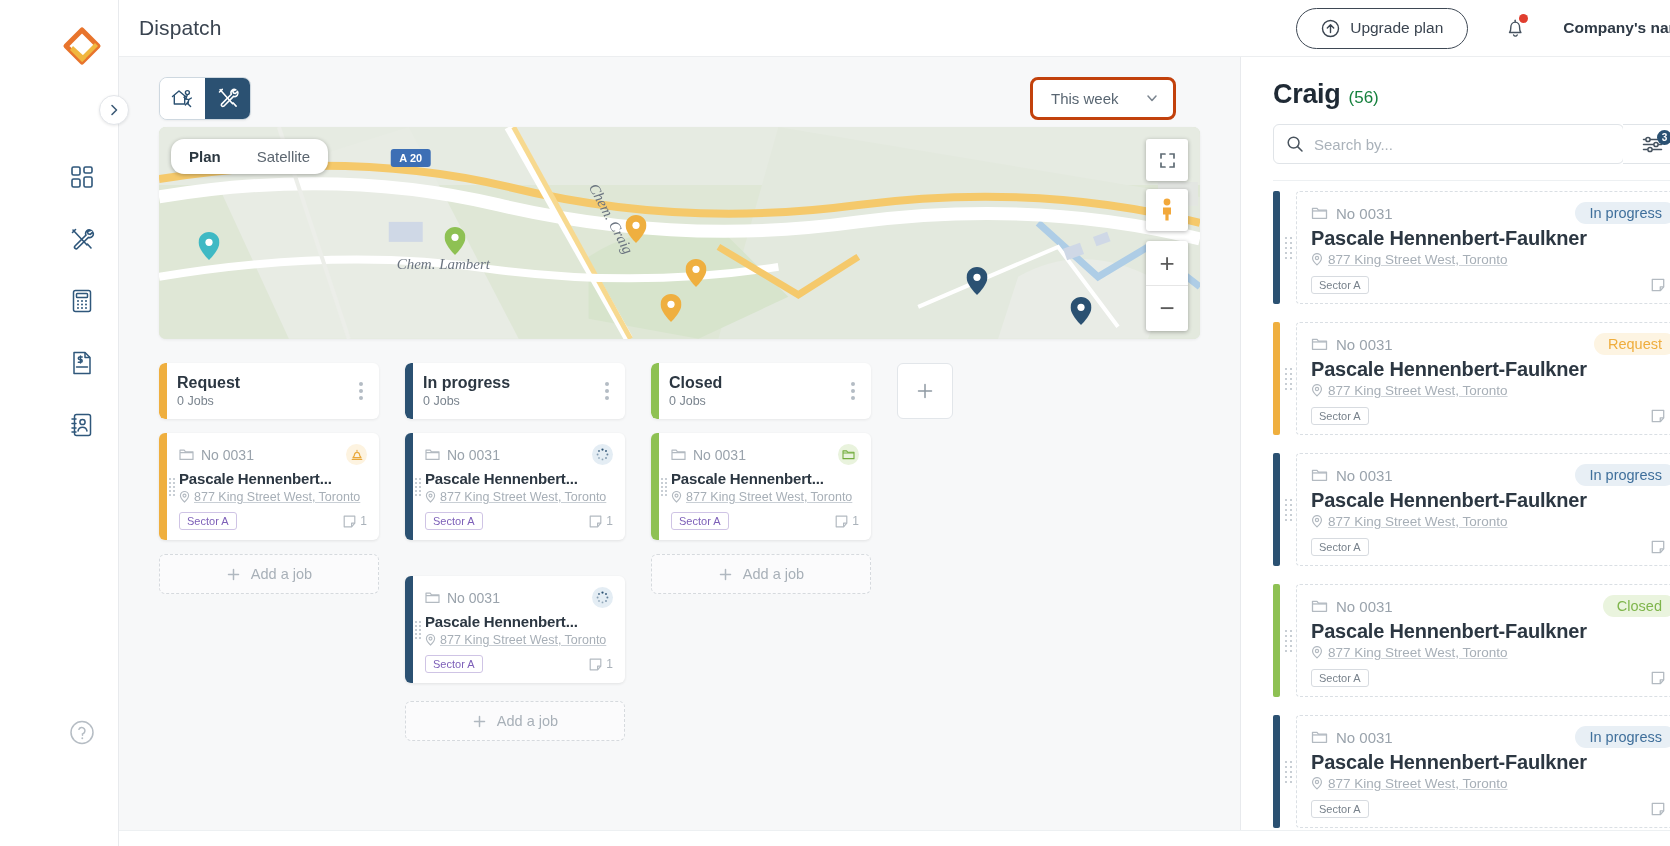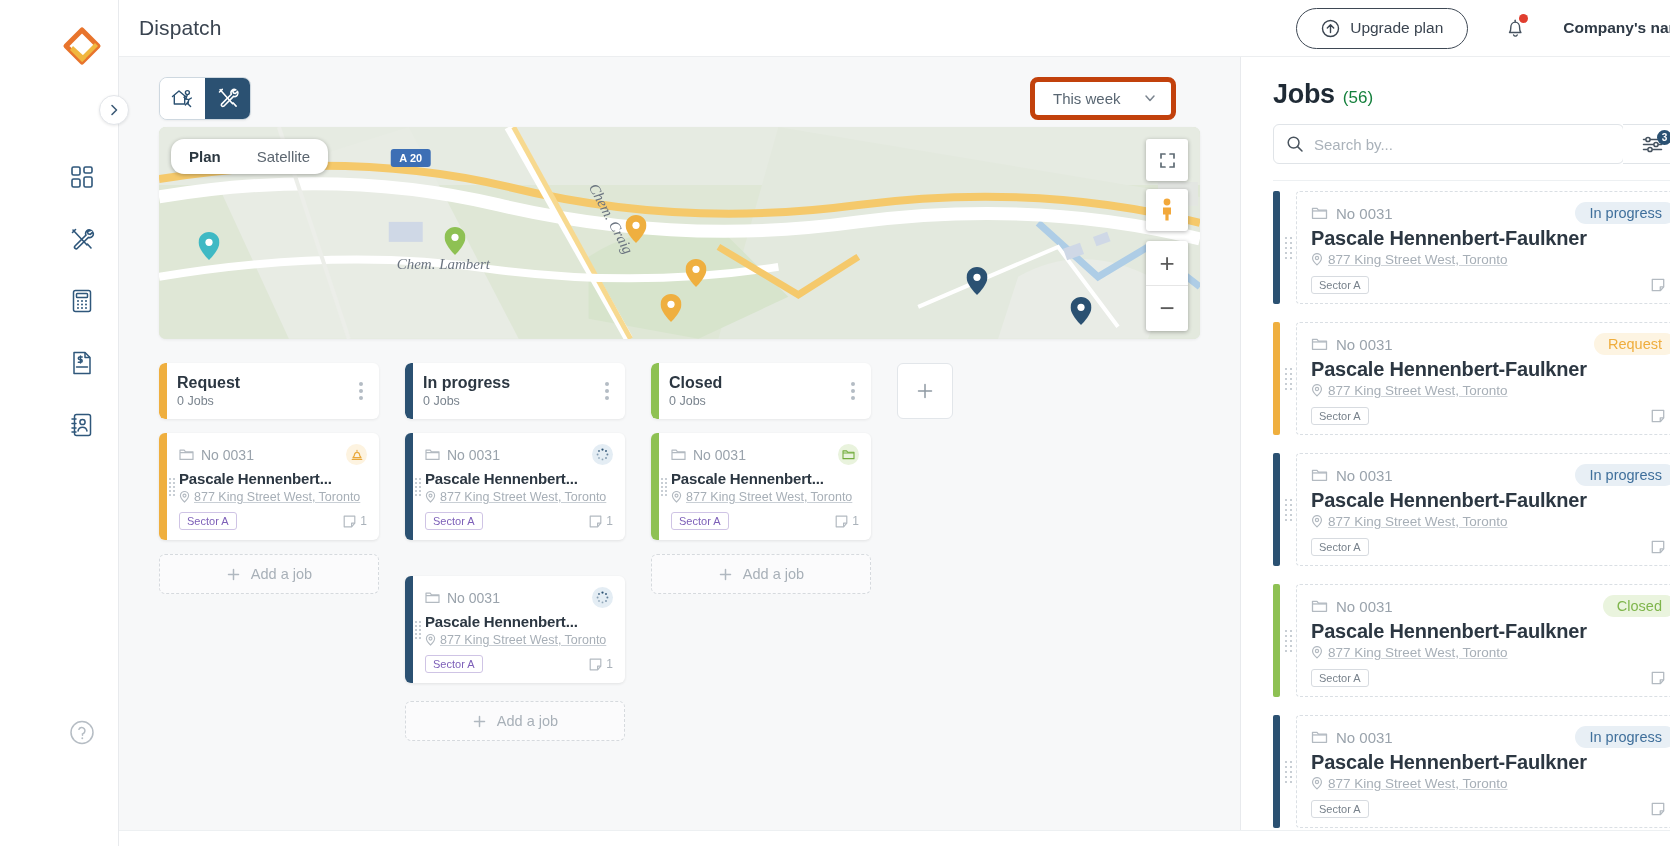--- a/index.html
+++ b/index.html
@@ -70,21 +70,21 @@
   }
   .view-toggle { display: flex; border-radius: 8px; overflow: hidden;
     border: 1px solid #2e587e33; box-shadow: 0 1px 2px rgba(0,0,0,.05); }
   .vt-btn {
     width: 45px; height: 41px; display: flex; align-items: center; justify-content: center;
     background: #fff; cursor: pointer; border: none;
   }
   .vt-btn.active { background: #2b5172; }
   .period-select {
     margin-left: auto; margin-right: 44px;
-    width: 146px; height: 43px; border: 5px solid #c2410c; background: #fff;
+    width: 146px; height: 43px; border: 3px solid #c2410c; background: #fff;
     border-radius: 8px; display: flex; align-items: center; justify-content: space-between;
     padding: 0 14px 0 18px; cursor: pointer; font-size: 15px; color: #596672;
   }
 
   
   .map-wrap {
     margin: 6px 40px 0 40px; height: 212px; border-radius: 7px; overflow: hidden;
     position: relative; background: #dfe7d9; box-shadow: 0 1px 3px rgba(0,0,0,.06);
   }
   .map-canvas { position: absolute; inset: 0; }
@@ -749,21 +749,21 @@
                   <path d="M10 3.5 V16.5 M3.5 10 H16.5"></path>
                 </svg>
             </span>
           </div>
         </div>
       </div>
 
       <div class="jobs-pane">
         <div class="jobs-head">
           <div class="jobs-title-row">
-            <div class="jobs-title">Jobs</div>
+            <div class="jobs-title">Craig</div>
             <div class="jobs-count">(56)</div>
           </div>
           <div class="search-row">
             <div class="search-box">
               <span>
                 <svg width="18" height="18" viewBox="0 0 18 18" fill="none" stroke="#4a545e" stroke-width="1.5" stroke-linecap="round">
                   <circle cx="7.6" cy="7.6" r="5.4"></circle>
                     <path d="M11.6 11.6 L16 16"></path>
                 </svg>
               </span>

